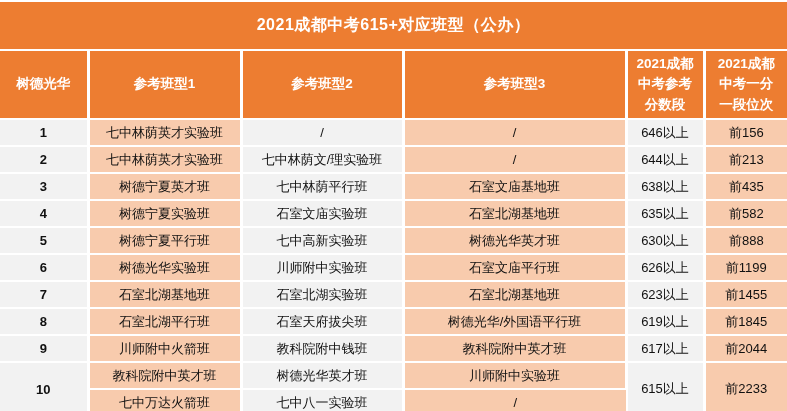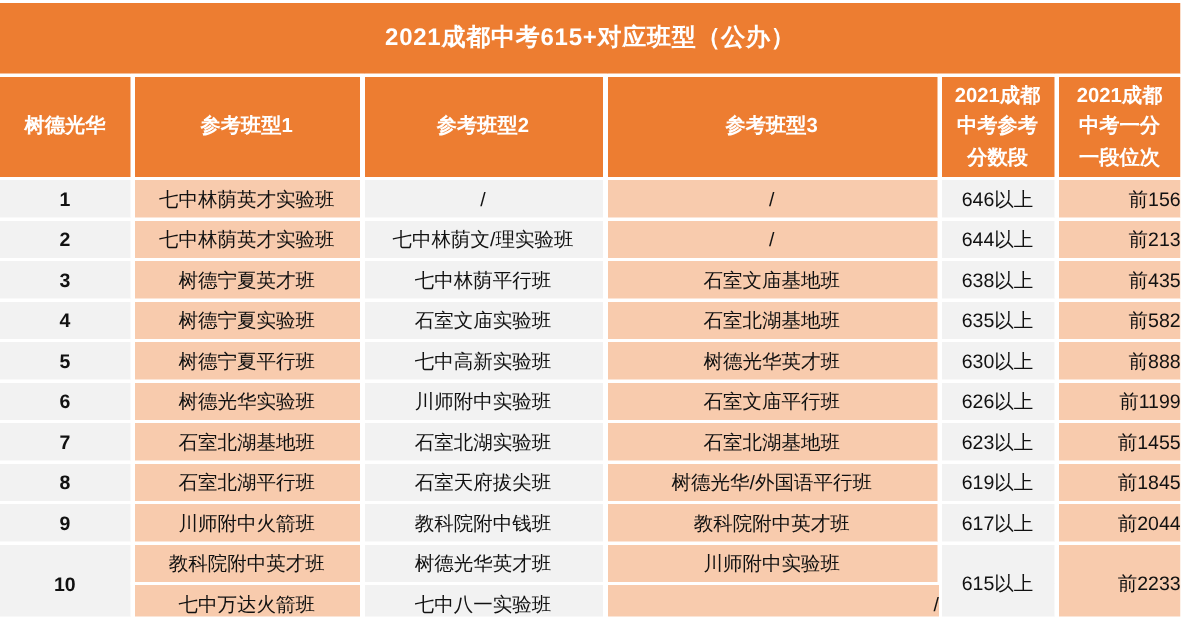--- a/index.html
+++ b/index.html
@@ -42,21 +42,21 @@
 
   
   .data-row td{
     height:27px;
     font-size:13px;
     color:var(--body-text);
     border-right:3px solid #FFFFFF;
     border-bottom:2px solid #FFFFFF;
     white-space:nowrap;
   }
-  .data-row td:last-child{border-right:none;text-align:right;}
+  .data-row td:last-child{border-right:none;}
   .bg-gray{background:var(--light-gray);}
   .bg-peach{background:var(--light-orange);}
   .tier{font-weight:bold;font-size:14px;}
 </style>
 </head>
 <body>
 
 <table>
   <colgroup>
     <col style="width:88px">

